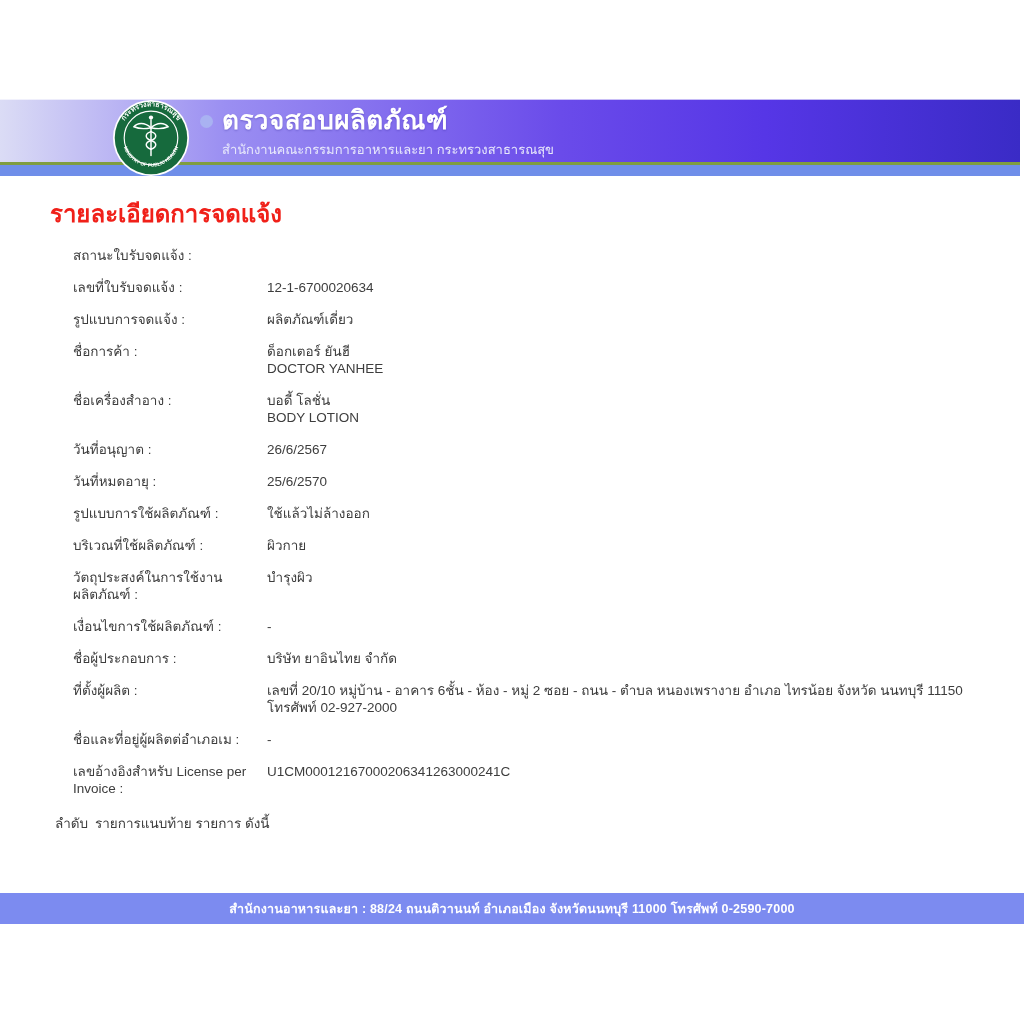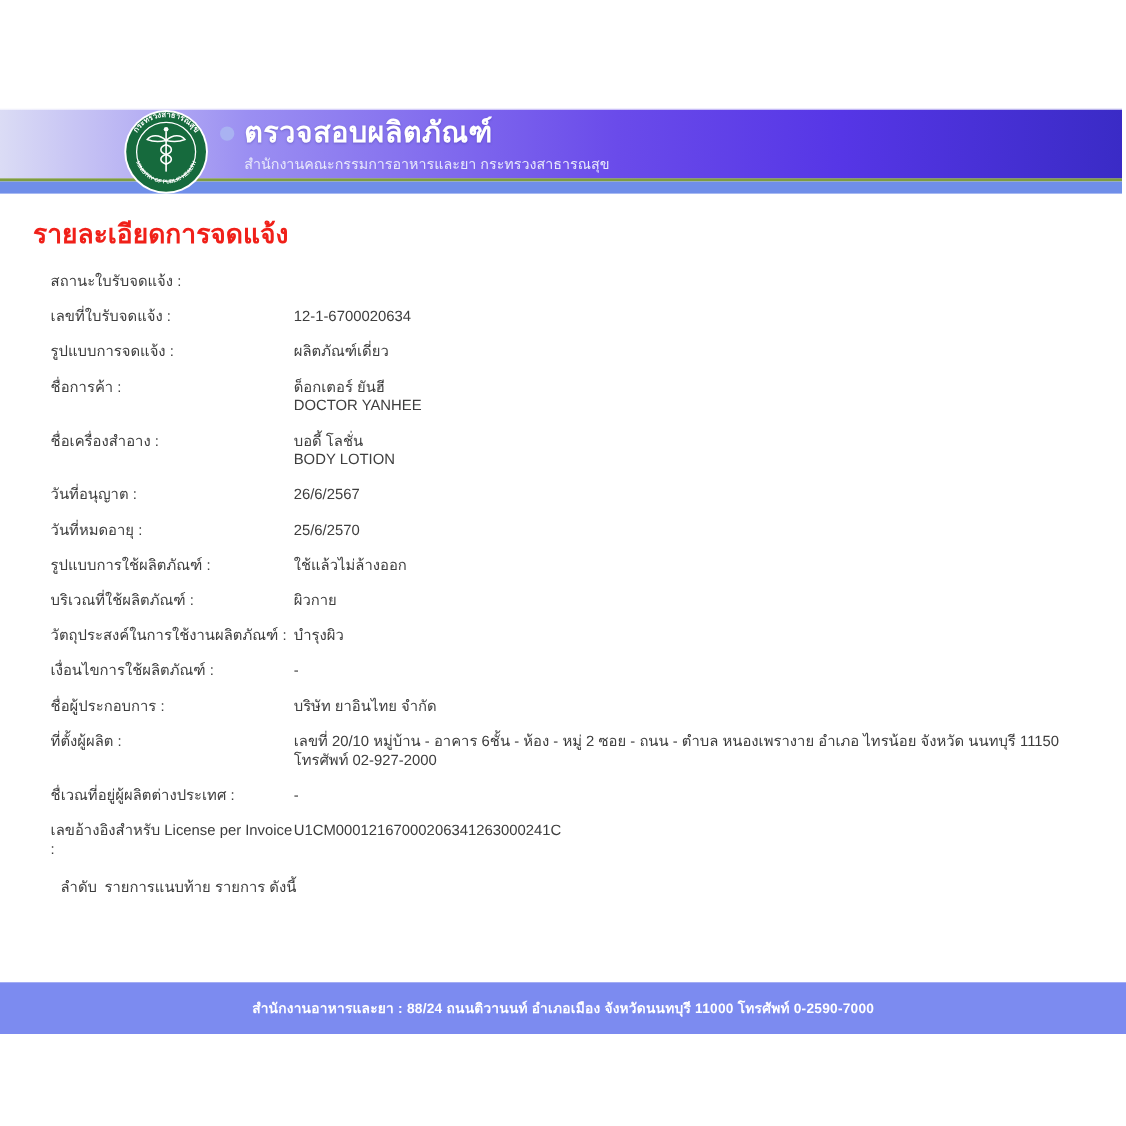--- a/index.html
+++ b/index.html
@@ -20,32 +20,32 @@
   .blue-strip{height:11px;background:var(--blue-strip);}
   .logo{position:absolute;left:112px;top:-1px;width:78px;height:78px;z-index:3;}
   .title-group{position:absolute;left:200px;top:6px;z-index:2;display:flex;align-items:flex-start;}
   .title-bullet{width:13px;height:13px;border-radius:50%;background:#a9b2f2;margin-top:9px;margin-right:9px;flex:0 0 auto;}
   .hdr-title{color:#fff;font-size:26px;font-weight:bold;line-height:1.1;letter-spacing:.5px;
     text-shadow:0 1px 2px rgba(40,30,140,.35);}
   .hdr-sub{color:#e8e9fb;font-size:13px;margin-top:4px;}
 
   
   .content{position:absolute;top:200px;left:0;width:1024px;}
-  .page-title{margin-left:30px;font-size:24px;font-weight:bold;color:var(--heading-red);line-height:1.2;}
+  .page-title{margin-left:50px;font-size:24px;font-weight:bold;color:var(--heading-red);line-height:1.2;}
   .details{margin-top:18px;}
   .detail-row{display:flex;align-items:flex-start;margin-bottom:15px;font-size:13.5px;line-height:17px;}
   .detail-row.spacer-before{margin-top:12px;}
-  .detail-label{flex:0 0 267px;padding-left:46px;}
+  .detail-label{flex:0 0 267px;padding-left:73px;}
   .detail-value{flex:1 1 auto;padding-right:20px;}
   .attachment-row{display:flex;font-size:13.5px;line-height:17px;margin-top:18px;}
   .attachment-col1{flex:0 0 95px;padding-left:55px;}
   .attachment-col2{flex:1 1 auto;}
 
   
-  .footer-bar{position:absolute;left:0;top:893px;width:1024px;height:47px;background:var(--footer-bg);
+  .footer-bar{position:absolute;left:0;top:893px;width:1024px;height:31px;background:var(--footer-bg);
     display:flex;align-items:center;justify-content:center;}
   .footer-text{color:#fff;font-size:12.5px;font-weight:bold;letter-spacing:.2px;}
 </style>
 </head>
 <body>
 
 <div class="page">
 
   <div class="header-wrap">
     <div class="header-band">
@@ -176,21 +176,21 @@
   </div>
 
   <div class="detail-row">
     <div class="detail-label">ที่ตั้งผู้ผลิต :</div>
     <div class="detail-value">
             <div>เลขที่ 20/10 หมู่บ้าน - อาคาร 6ชั้น - ห้อง - หมู่ 2 ซอย - ถนน - ตำบล หนองเพรางาย อำเภอ ไทรน้อย จังหวัด นนทบุรี 11150 โทรศัพท์ 02-927-2000</div>
           </div>
   </div>
 
   <div class="detail-row">
-    <div class="detail-label">ชื่เวณที่อยู่ผู้ผลิตต่างประเทศ :</div>
+    <div class="detail-label">ชื่อและที่อยู่ผู้ผลิตต่อำเภอเม :</div>
     <div class="detail-value">
             <div>-</div>
           </div>
   </div>
 
   <div class="detail-row">
     <div class="detail-label">เลขอ้างอิงสำหรับ License per Invoice :</div>
     <div class="detail-value">
             <div>U1CM00012167000206341263000241C</div>
           </div>

